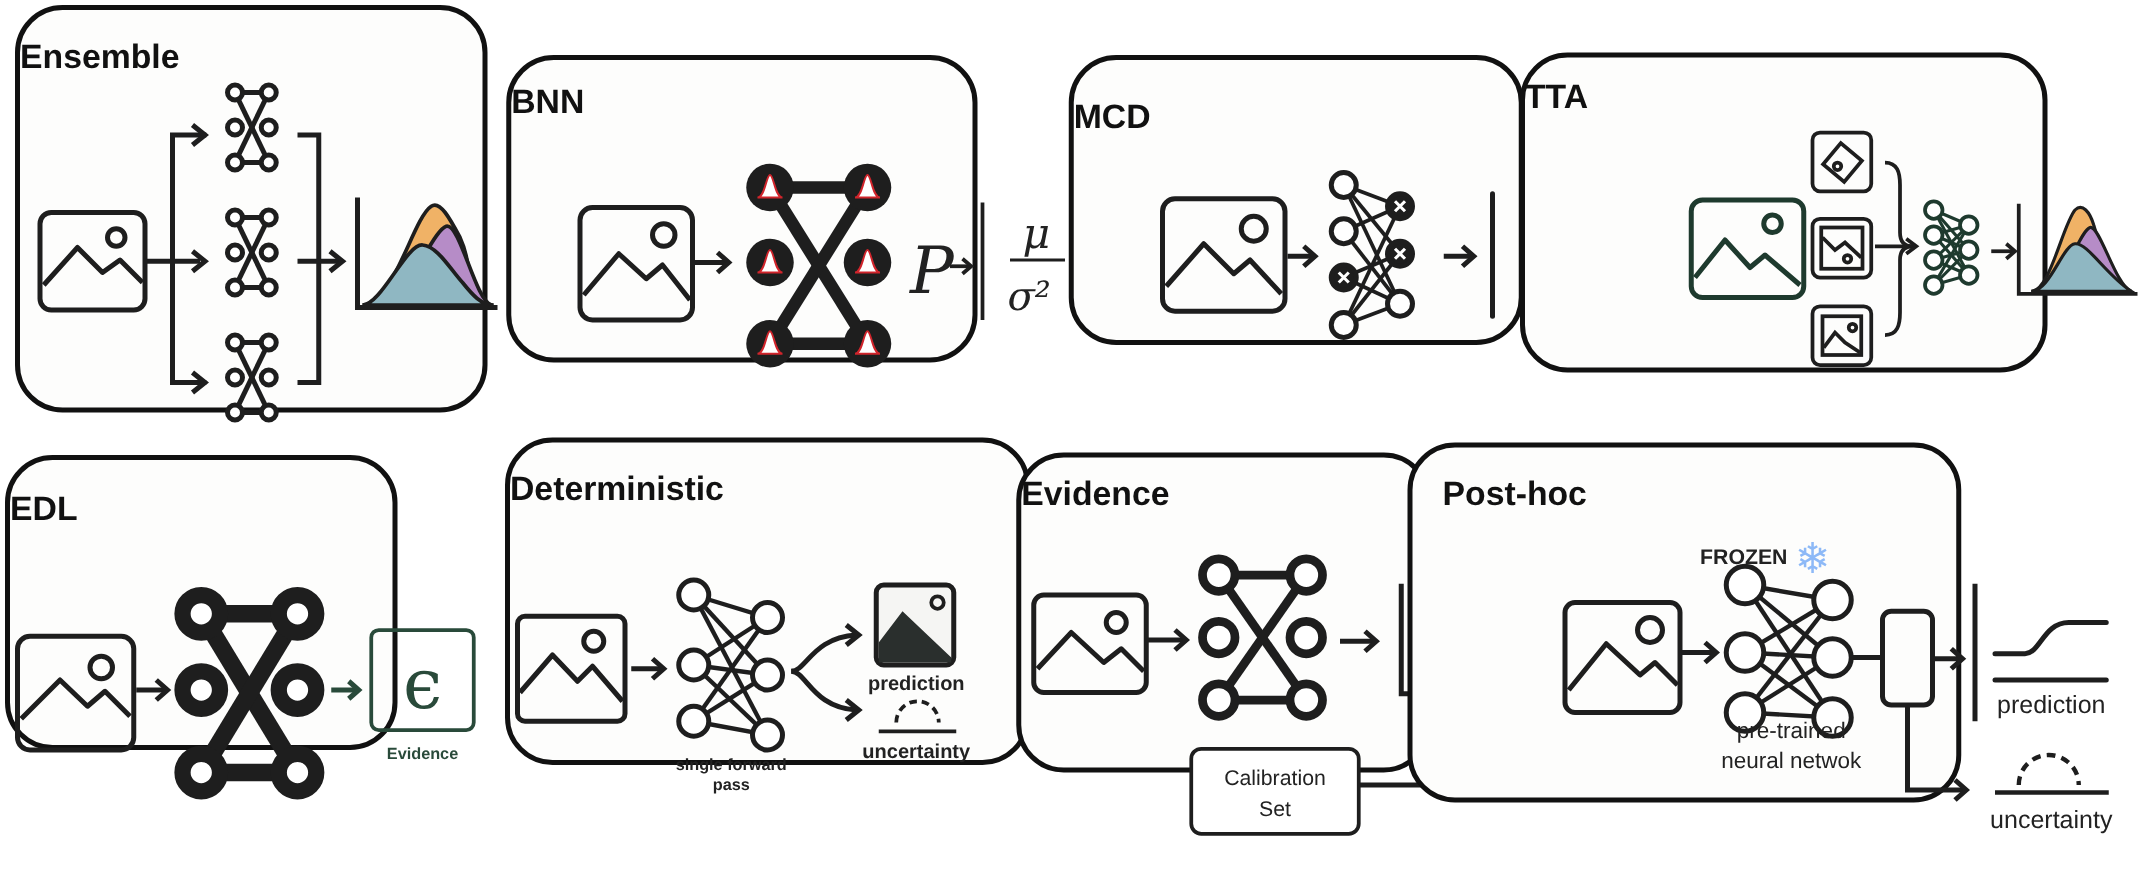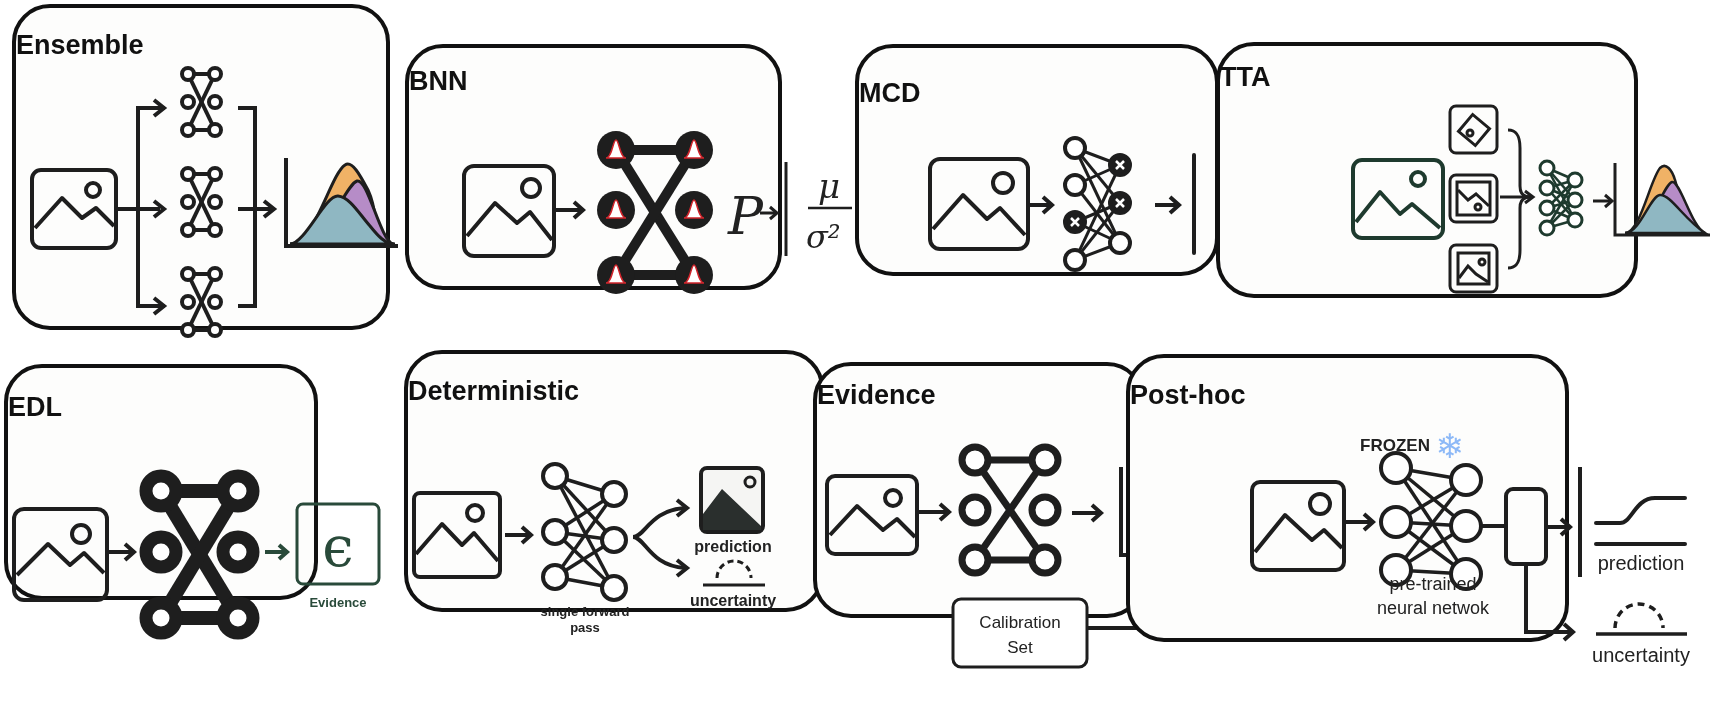--- a/index.html
+++ b/index.html
@@ -370,21 +370,21 @@
   </g>
   <text x="1020" y="628" text-anchor="middle" font-size="17" class="lbl">Calibration</text>
   <text x="1020" y="653" text-anchor="middle" font-size="17" class="lbl">Set</text>
   <g fill="none" stroke="#1e1e1e" stroke-width="4">
     <polyline points="1088,628 1169,628 1169,563"></polyline>
     <polyline points="1161,571 1169,562 1177,571"></polyline>
   </g>
 </svg>
 
 <div class="panel" style="left:1126px;top:354px;width:443px;height:288px;">
-  <div class="panel-title" style="top:22px;">Post-hoc</div>
+  <div class="panel-title" style="top:22px;padding-left:24px;">Post-hoc</div>
 </div>
 <svg width="1725" height="708">
   <text x="1395" y="451" text-anchor="middle" font-size="17" font-weight="bold" class="lbl">FROZEN</text>
   <text x="1450" y="458" text-anchor="middle" font-size="34" fill="#8db9f7" style="font-family:'DejaVu Sans', sans-serif;">❄</text>
   <g fill="none" stroke="#1e1e1e" stroke-width="4" stroke-linejoin="round">
     <rect x="1252" y="482" width="92" height="88" rx="8"></rect>
     <polyline points="1255,552 1285,515 1312,540 1324,530 1342,548"></polyline>
     <circle cx="1320" cy="504" r="10"></circle>
   </g>
   <g fill="none" stroke="#1e1e1e" stroke-width="4">

